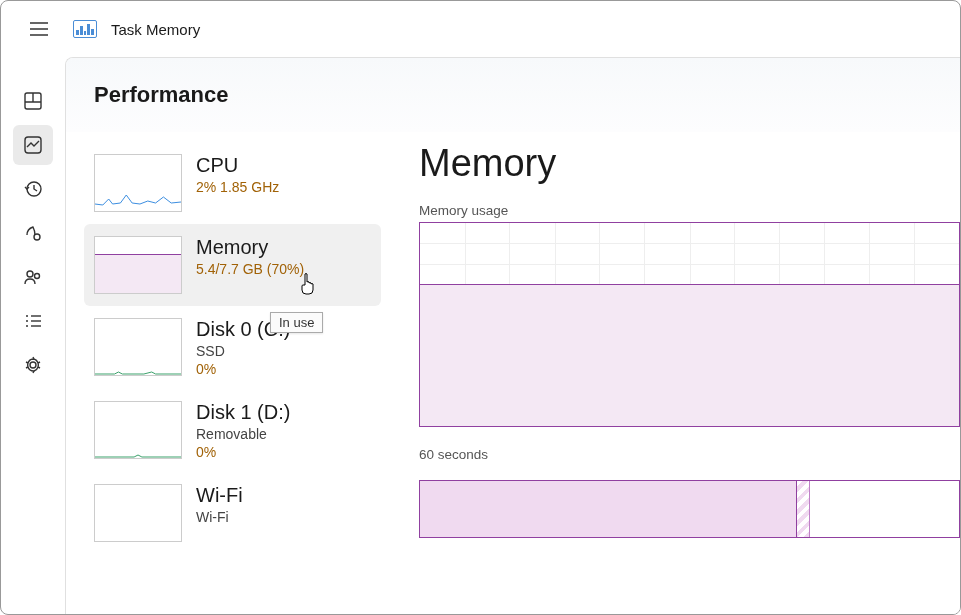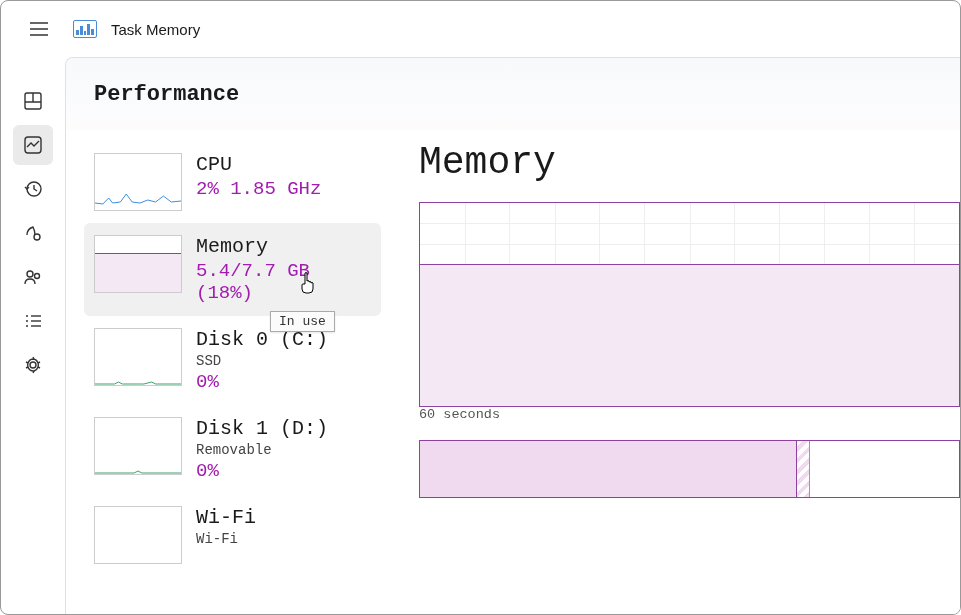--- a/index.html
+++ b/index.html
@@ -36,21 +36,21 @@
       border: 1px solid #4a8dd6;
       border-radius: 2px;
       display: flex;
       align-items: flex-end;
       padding: 2px;
       gap: 1px;
       background: #fff;
     }
     .app-icon span { display: block; width: 3px; background: #4a8dd6; }
     .app-title { font-size: 15px; color: #1a1a1a; }
-    .layout { display: flex; height: calc(100% - 56px); font-family: Liberation Mono, monospace; }
+    .layout { display: flex; height: calc(100% - 56px); }
     .iconbar {
       width: 64px;
       display: flex;
       flex-direction: column;
       align-items: center;
       gap: 4px;
       padding-top: 24px;
     }
     .iconbar-item {
       width: 40px;
@@ -136,21 +136,21 @@
     .mini-disk {
       position: absolute;
       bottom: 0;
       left: 0;
       width: 100%;
       height: 4px;
     }
     .perf-text { display: flex; flex-direction: column; gap: 2px; }
     .perf-name { font-size: 20px; color: #1a1a1a; font-weight: 400; }
     .perf-sub { font-size: 14px; color: #444; }
-    .perf-stat { font-size: 19px; color: #a21caf; }
+    .perf-stat { font-size: 14px; color: #a16207; }
     .cursor-hand {
       position: absolute;
       left: 213px;
       top: 48px;
       pointer-events: none;
       z-index: 10;
     }
     .tooltip {
       position: absolute;
       left: 186px;
@@ -206,21 +206,21 @@
       bottom: 0;
       left: 0;
       right: 0;
       height: 70%;
       background: #f4e8f4;
       border-top: 1px solid #9040a0;
     }
     .axis-label {
       font-size: 13.5px;
       color: #555;
-      margin-top: 0;
+      margin-top: 20px;
       margin-bottom: 18px;
     }
     .comp-graph {
       width: 100%;
       height: 58px;
       border: 1px solid #9040a0;
       position: relative;
       background: #fff;
       display: flex;
     }
@@ -334,21 +334,21 @@
             <div class="perf-stat">2%  1.85 GHz</div>
           </div>
         </div>
 
         <div class="perf-item selected">
           <div class="mini-graph">
             <div class="mini-mem"></div>
           </div>
           <div class="perf-text">
             <div class="perf-name">Memory</div>
-            <div class="perf-stat">5.4/7.7 GB (18%)</div>
+            <div class="perf-stat">5.4/7.7 GB (70%)</div>
           </div>
           <svg class="cursor-hand" width="22" height="26" viewBox="0 0 22 26">
             <path d="M8 2 Q9 1 10 2 L10 10 Q11 9 12 10 L12 11 Q13 10 14 11 L14 12 Q15 11 16 12 L16 18 Q16 22 12 22 L9 22 Q5 22 5 18 L5 14 Q5 13 6 13 L8 13 Z" fill="#fff" stroke="#000" stroke-width="1"></path>
           </svg>
           <div class="tooltip">In use</div>
         </div>
 
         <div class="perf-item">
           <div class="mini-graph">
             <svg class="mini-disk" viewBox="0 0 88 4" preserveAspectRatio="none">
@@ -380,20 +380,21 @@
           <div class="perf-text">
             <div class="perf-name">Wi-Fi</div>
             <div class="perf-sub">Wi-Fi</div>
           </div>
         </div>
 
       </div>
 
       <div class="detail-pane">
         <div class="detail-title">Memory</div>
+        <div class="graph-label">Memory usage</div>
         <div class="big-graph">
           <div class="grid-h" style="top:10%"></div>
           <div class="grid-h" style="top:20%"></div>
           <div class="grid-h" style="top:30%"></div>
           <div class="grid-h" style="top:40%"></div>
           <div class="grid-h" style="top:50%"></div>
           <div class="grid-h" style="top:60%"></div>
           <div class="grid-h" style="top:70%"></div>
           <div class="grid-h" style="top:80%"></div>
           <div class="grid-h" style="top:90%"></div>

